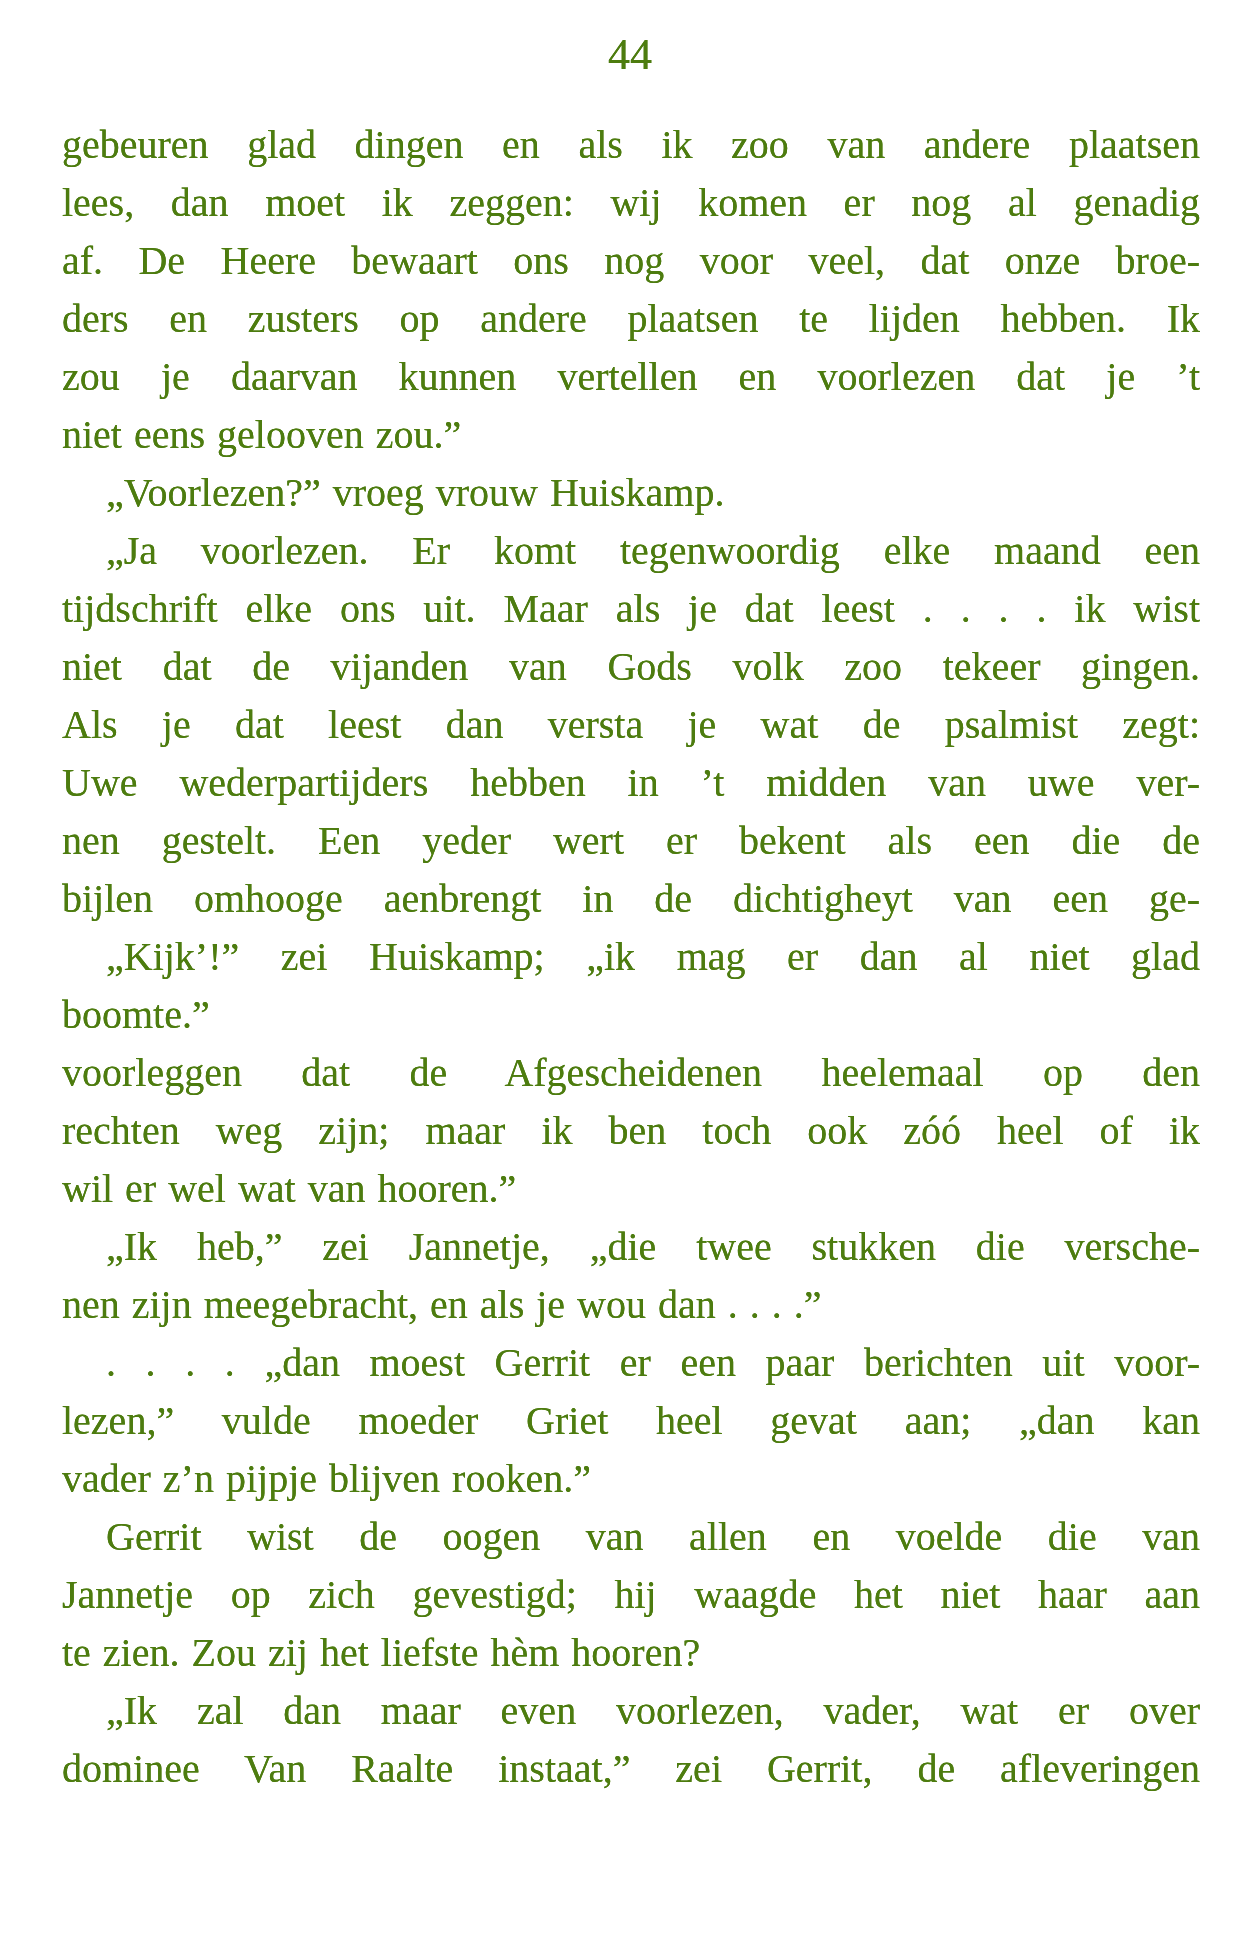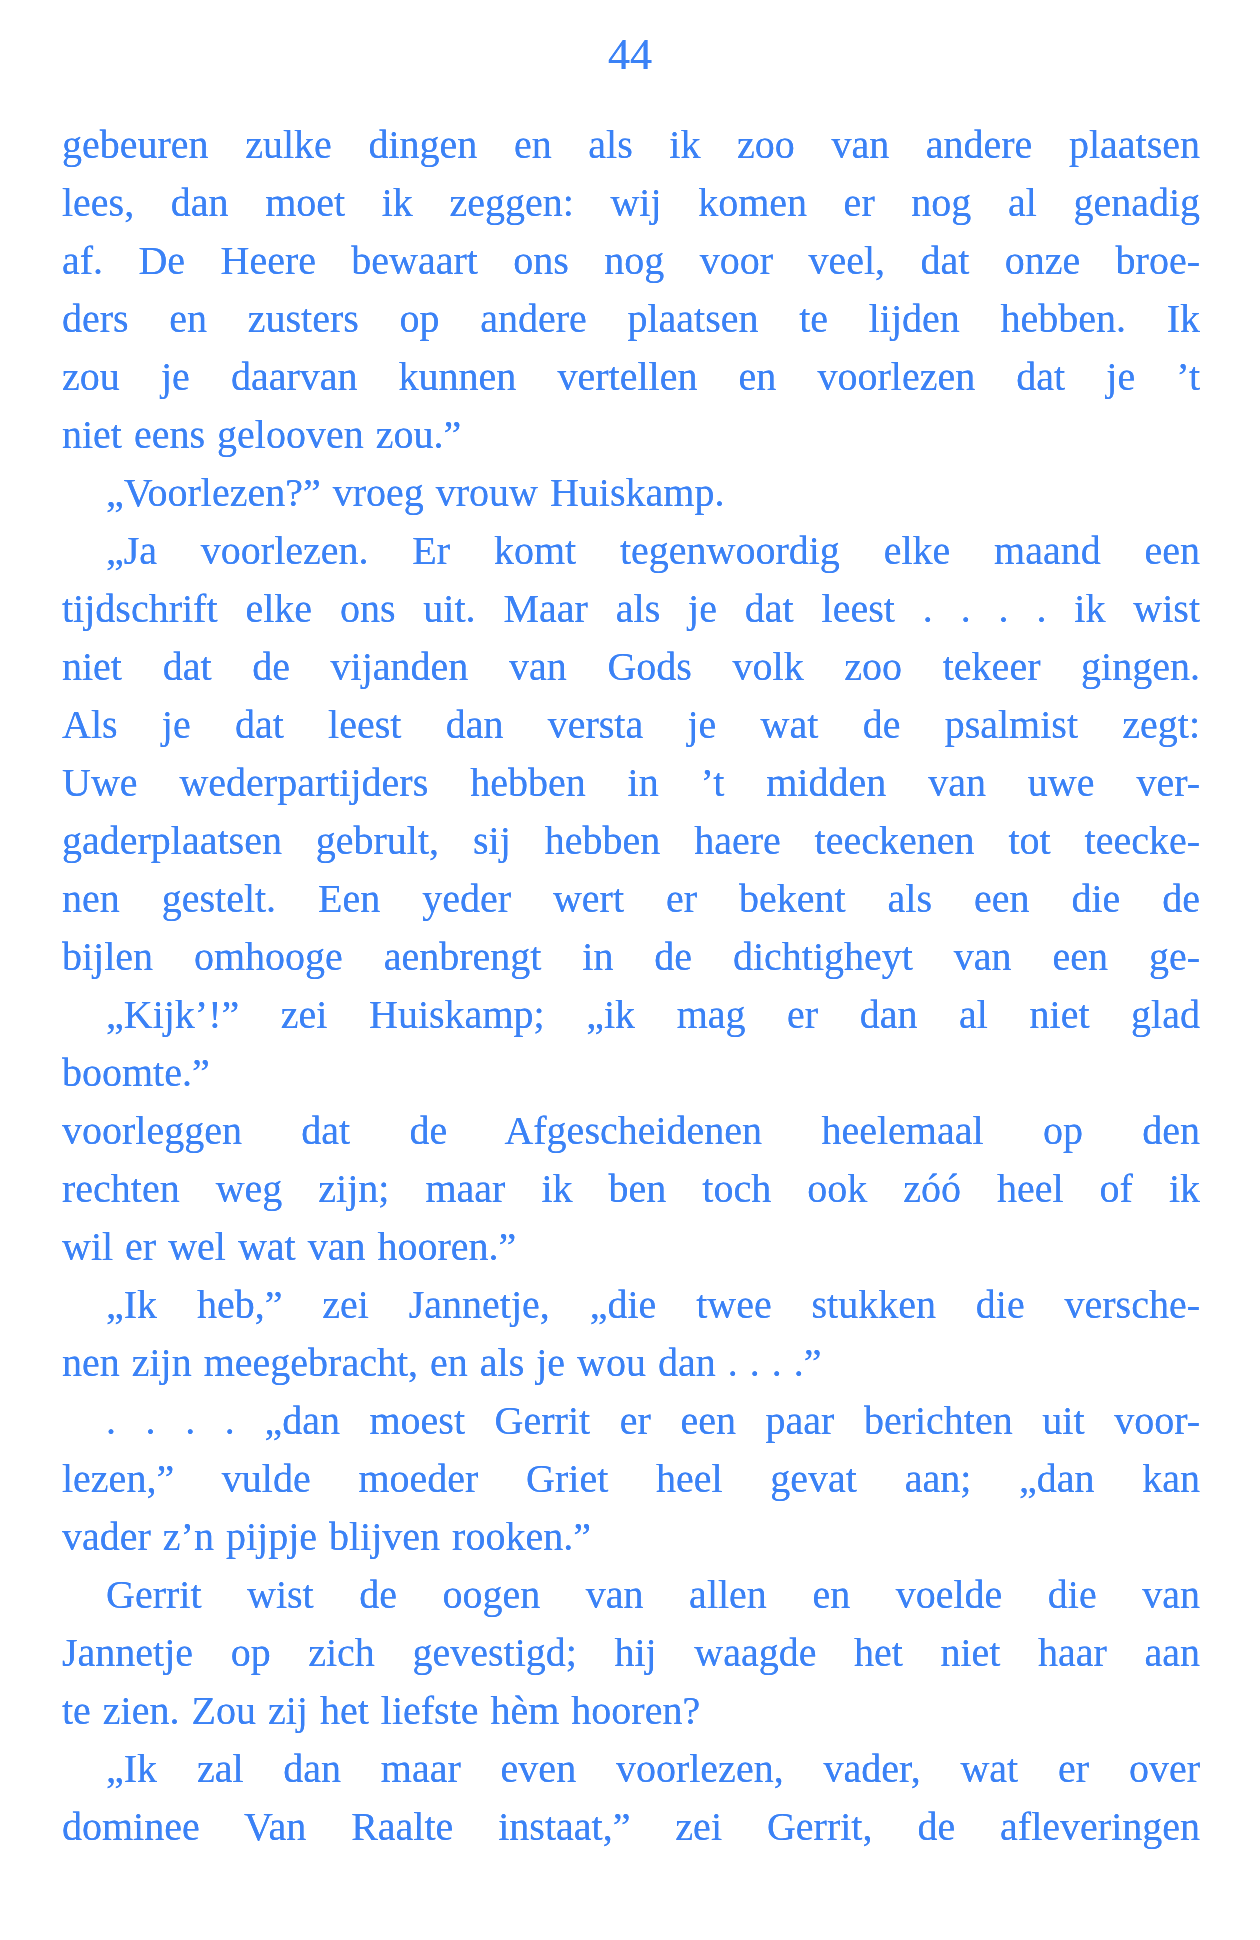--- a/index.html
+++ b/index.html
@@ -5,21 +5,21 @@
   html, body {
     margin: 0;
     padding: 0;
     background: #ffffff;
   }
   .sheet {
     position: relative;
     width: 1260px;
     height: 1940px;
     background: #ffffff;
-    color: #3b82f6;
+    color: #4d7c0f;
     font-family: "Liberation Serif", "DejaVu Serif", serif;
     overflow: hidden;
   }
   .page-number {
     position: absolute;
     top: 30px;
     left: 0;
     width: 1260px;
     text-align: center;
     font-size: 44px;
@@ -51,33 +51,32 @@
     text-indent: 0;
     box-sizing: border-box;
   }
 </style>
 </head>
 <body>
 
 <div class="sheet">
   <div class="page-number">44</div>
   <div class="text-block">
-    <div class="line j">gebeuren zulke dingen en als ik zoo van andere plaatsen</div>
+    <div class="line j">gebeuren glad dingen en als ik zoo van andere plaatsen</div>
     <div class="line j">lees, dan moet ik zeggen: wij komen er nog al genadig</div>
     <div class="line j">af. De Heere bewaart ons nog voor veel, dat onze broe-</div>
     <div class="line j">ders en zusters op andere plaatsen te lijden hebben. Ik</div>
     <div class="line j">zou je daarvan kunnen vertellen en voorlezen dat je ’t</div>
     <div class="line">niet eens gelooven zou.”</div>
     <div class="line ind">„Voorlezen?” vroeg vrouw Huiskamp.</div>
     <div class="line j ind">„Ja voorlezen. Er komt tegenwoordig elke maand een</div>
     <div class="line j">tijdschrift elke ons uit. Maar als je dat leest . . . . ik wist</div>
     <div class="line j">niet dat de vijanden van Gods volk zoo tekeer gingen.</div>
     <div class="line j">Als je dat leest dan versta je wat de psalmist zegt:</div>
     <div class="line j">Uwe wederpartijders hebben in ’t midden van uwe ver-</div>
-    <div class="line j">gaderplaatsen gebrult, sij hebben haere teeckenen tot teecke-</div>
     <div class="line j">nen gestelt. Een yeder wert er bekent als een die de</div>
     <div class="line j">bijlen omhooge aenbrengt in de dichtigheyt van een ge-</div>
     <div class="line j ind">„Kijk’!” zei Huiskamp; „ik mag er dan al niet glad</div>
     <div class="line">boomte.”</div>
     <div class="line j">voorleggen dat de Afgescheidenen heelemaal op den</div>
     <div class="line j">rechten weg zijn; maar ik ben toch ook zóó heel of ik</div>
     <div class="line">wil er wel wat van hooren.”</div>
     <div class="line j ind">„Ik heb,” zei Jannetje, „die twee stukken die versche-</div>
     <div class="line">nen zijn meegebracht, en als je wou dan . . . .”</div>
     <div class="line j ind">. . . . „dan moest Gerrit er een paar berichten uit voor-</div>

